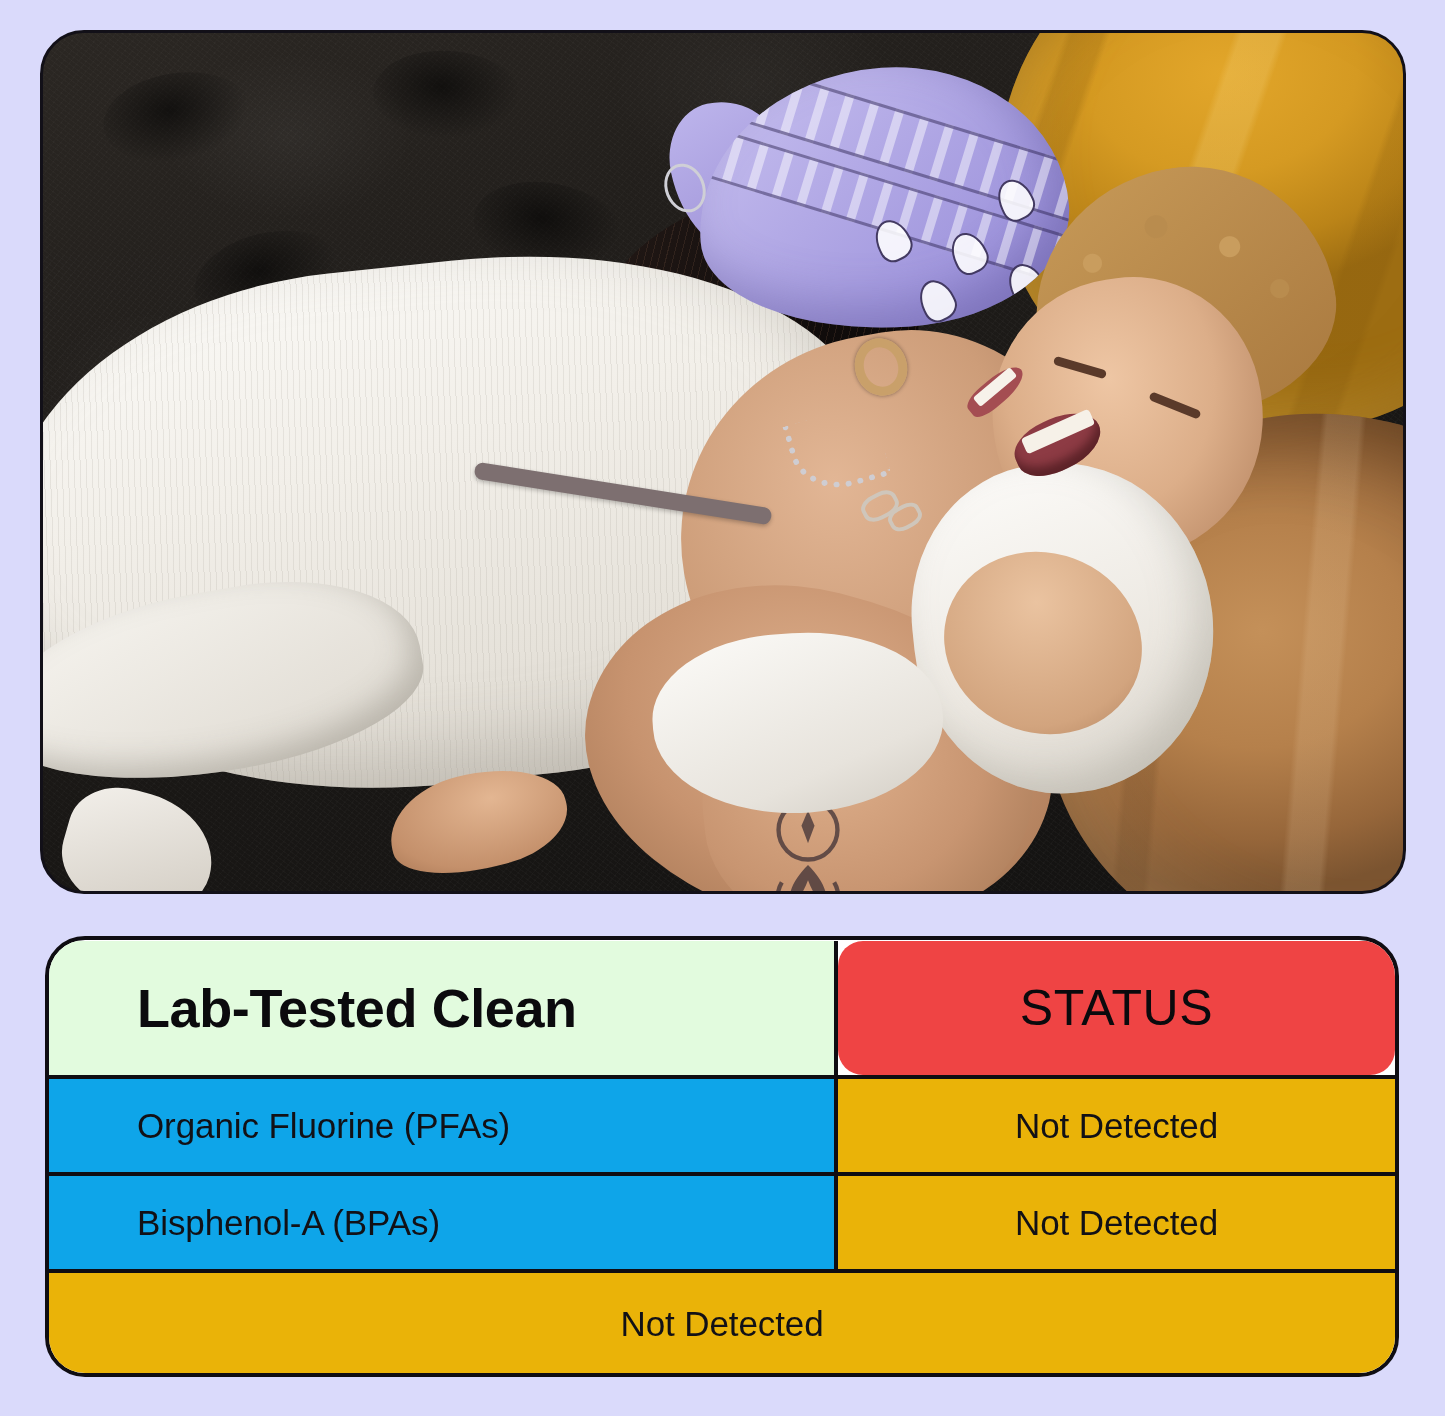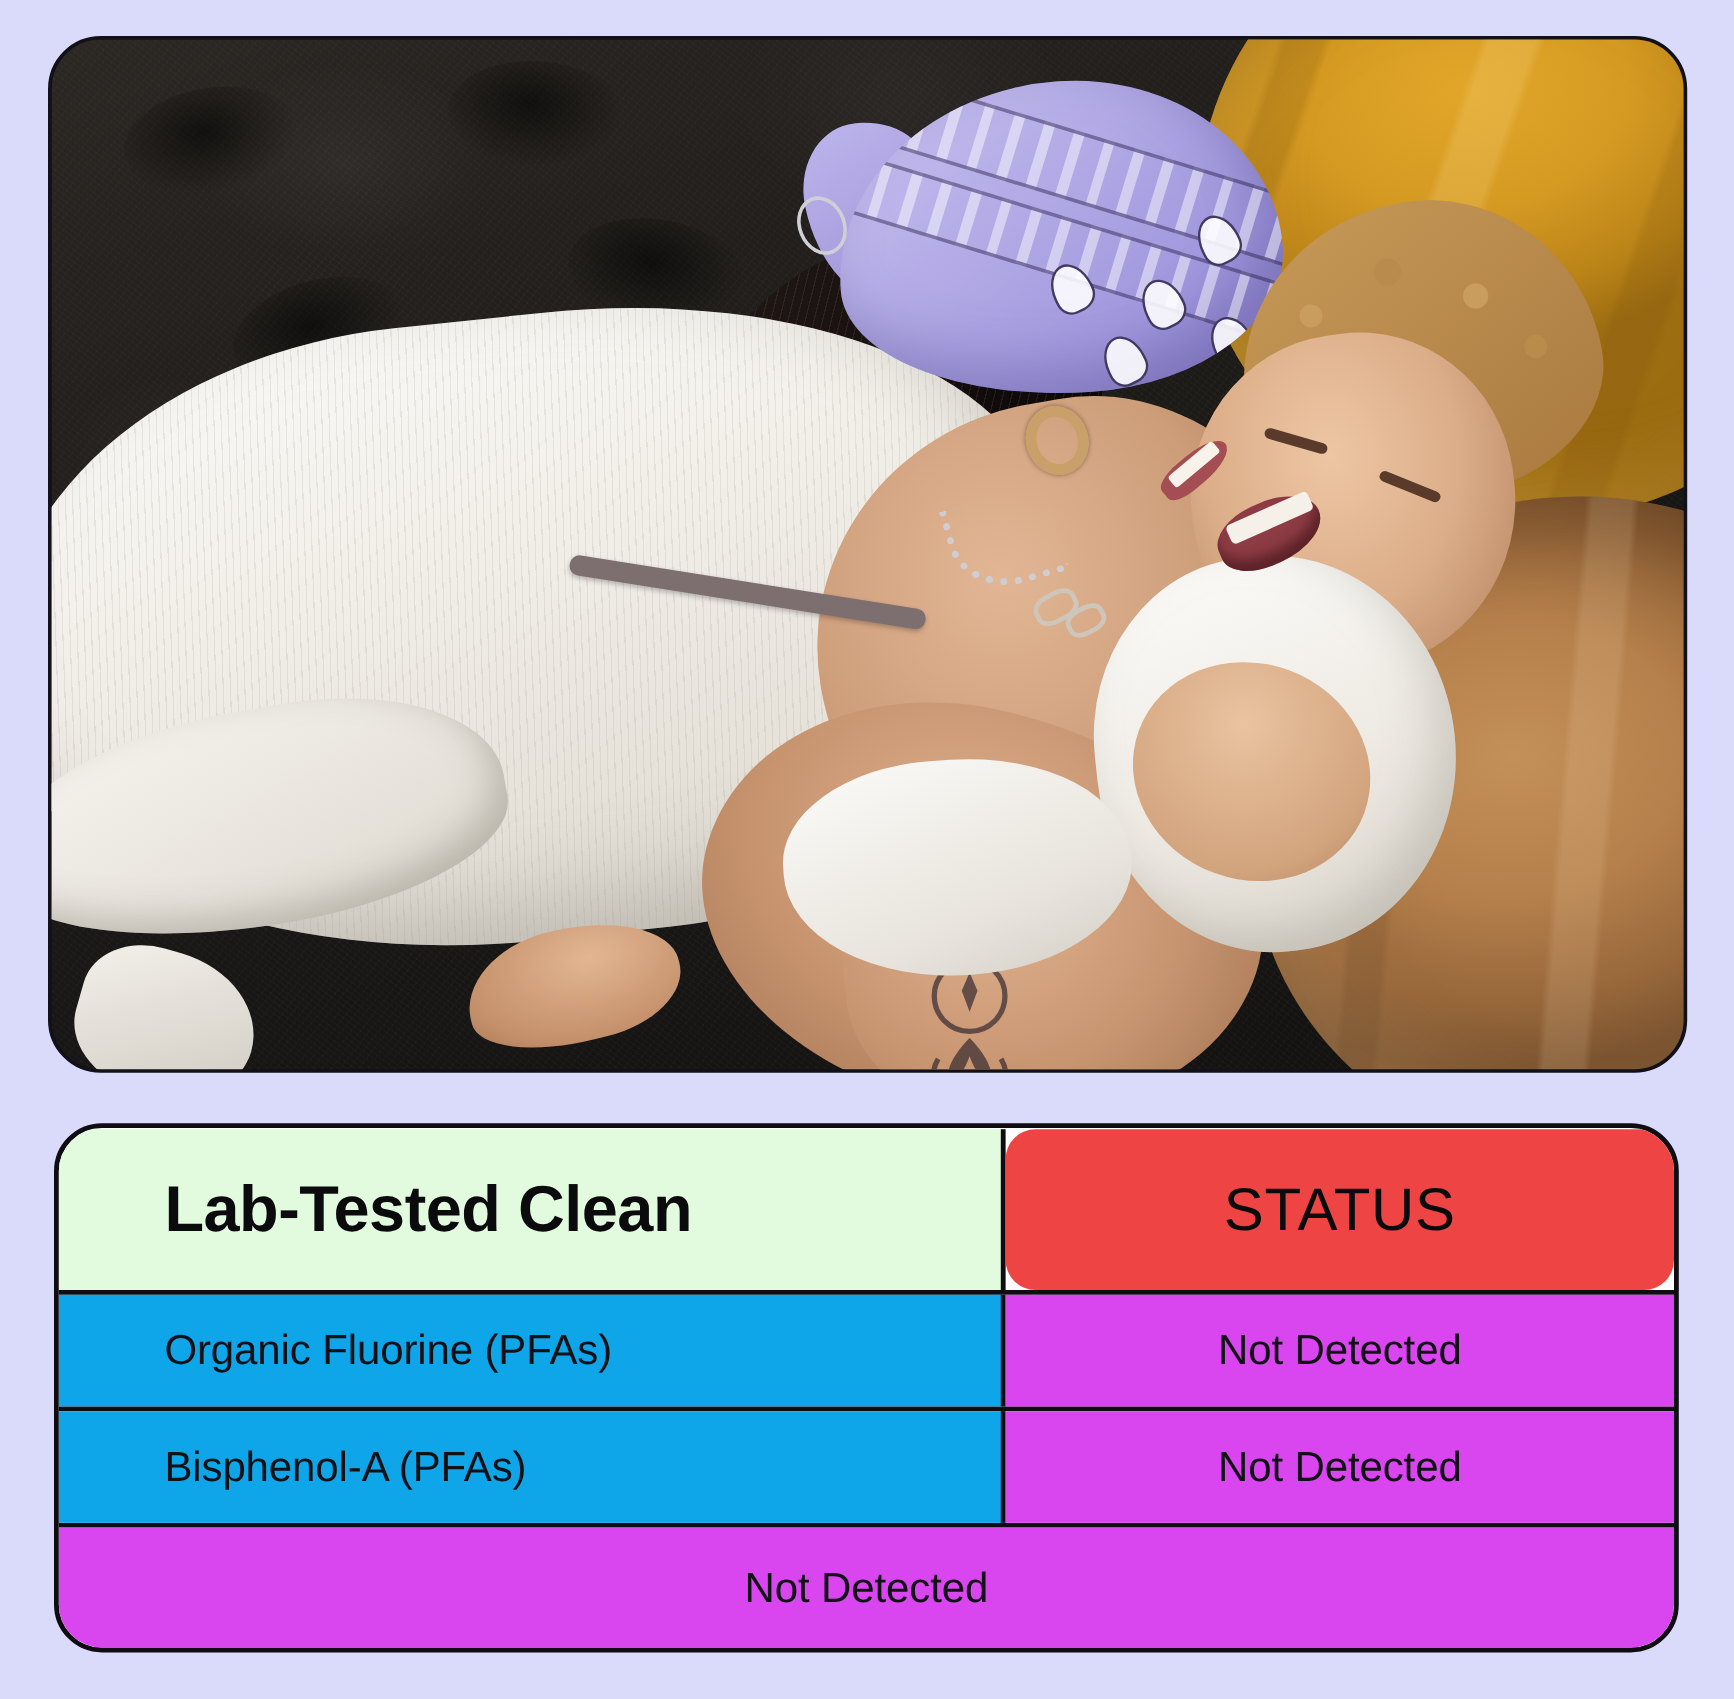--- a/index.html
+++ b/index.html
@@ -404,21 +404,21 @@
   .cell-status {
     flex: 1 1 auto;
     display: flex;
     align-items: center;
     justify-content: center;
     box-sizing: border-box;
   }
   .row.header .cell-label { background: #e2fbde; }
   .row.header .cell-status { background: #ef4444; border-radius: 25px; }
   .row.body   .cell-label { background: #0ea5e9; }
-  .row.body   .cell-status { background: #d946ef; }
+  .row.body   .cell-status { background: #eab308; }
 
   .h-title {
     font-size: 54px;
     font-weight: 700;
     color: #0b0a0d;
     letter-spacing: -0.4px;
     line-height: 1;
   }
   .h-status {
     font-size: 50px;
@@ -524,21 +524,21 @@
     <div class="cell-label">
       <span class="t-label">Organic Fluorine (PFAs)</span>
     </div>
     <div class="cell-status">
       <span class="t-status">Not Detected</span>
     </div>
   </div>
 
   <div class="row body">
     <div class="cell-label">
-      <span class="t-label">Bisphenol-A (PFAs)</span>
+      <span class="t-label">Bisphenol-A (BPAs)</span>
     </div>
     <div class="cell-status">
       <span class="t-status">Not Detected</span>
     </div>
   </div>
 
   <div class="row body">
     <div class="cell-status">
       <span class="t-status">Not Detected</span>
     </div>

